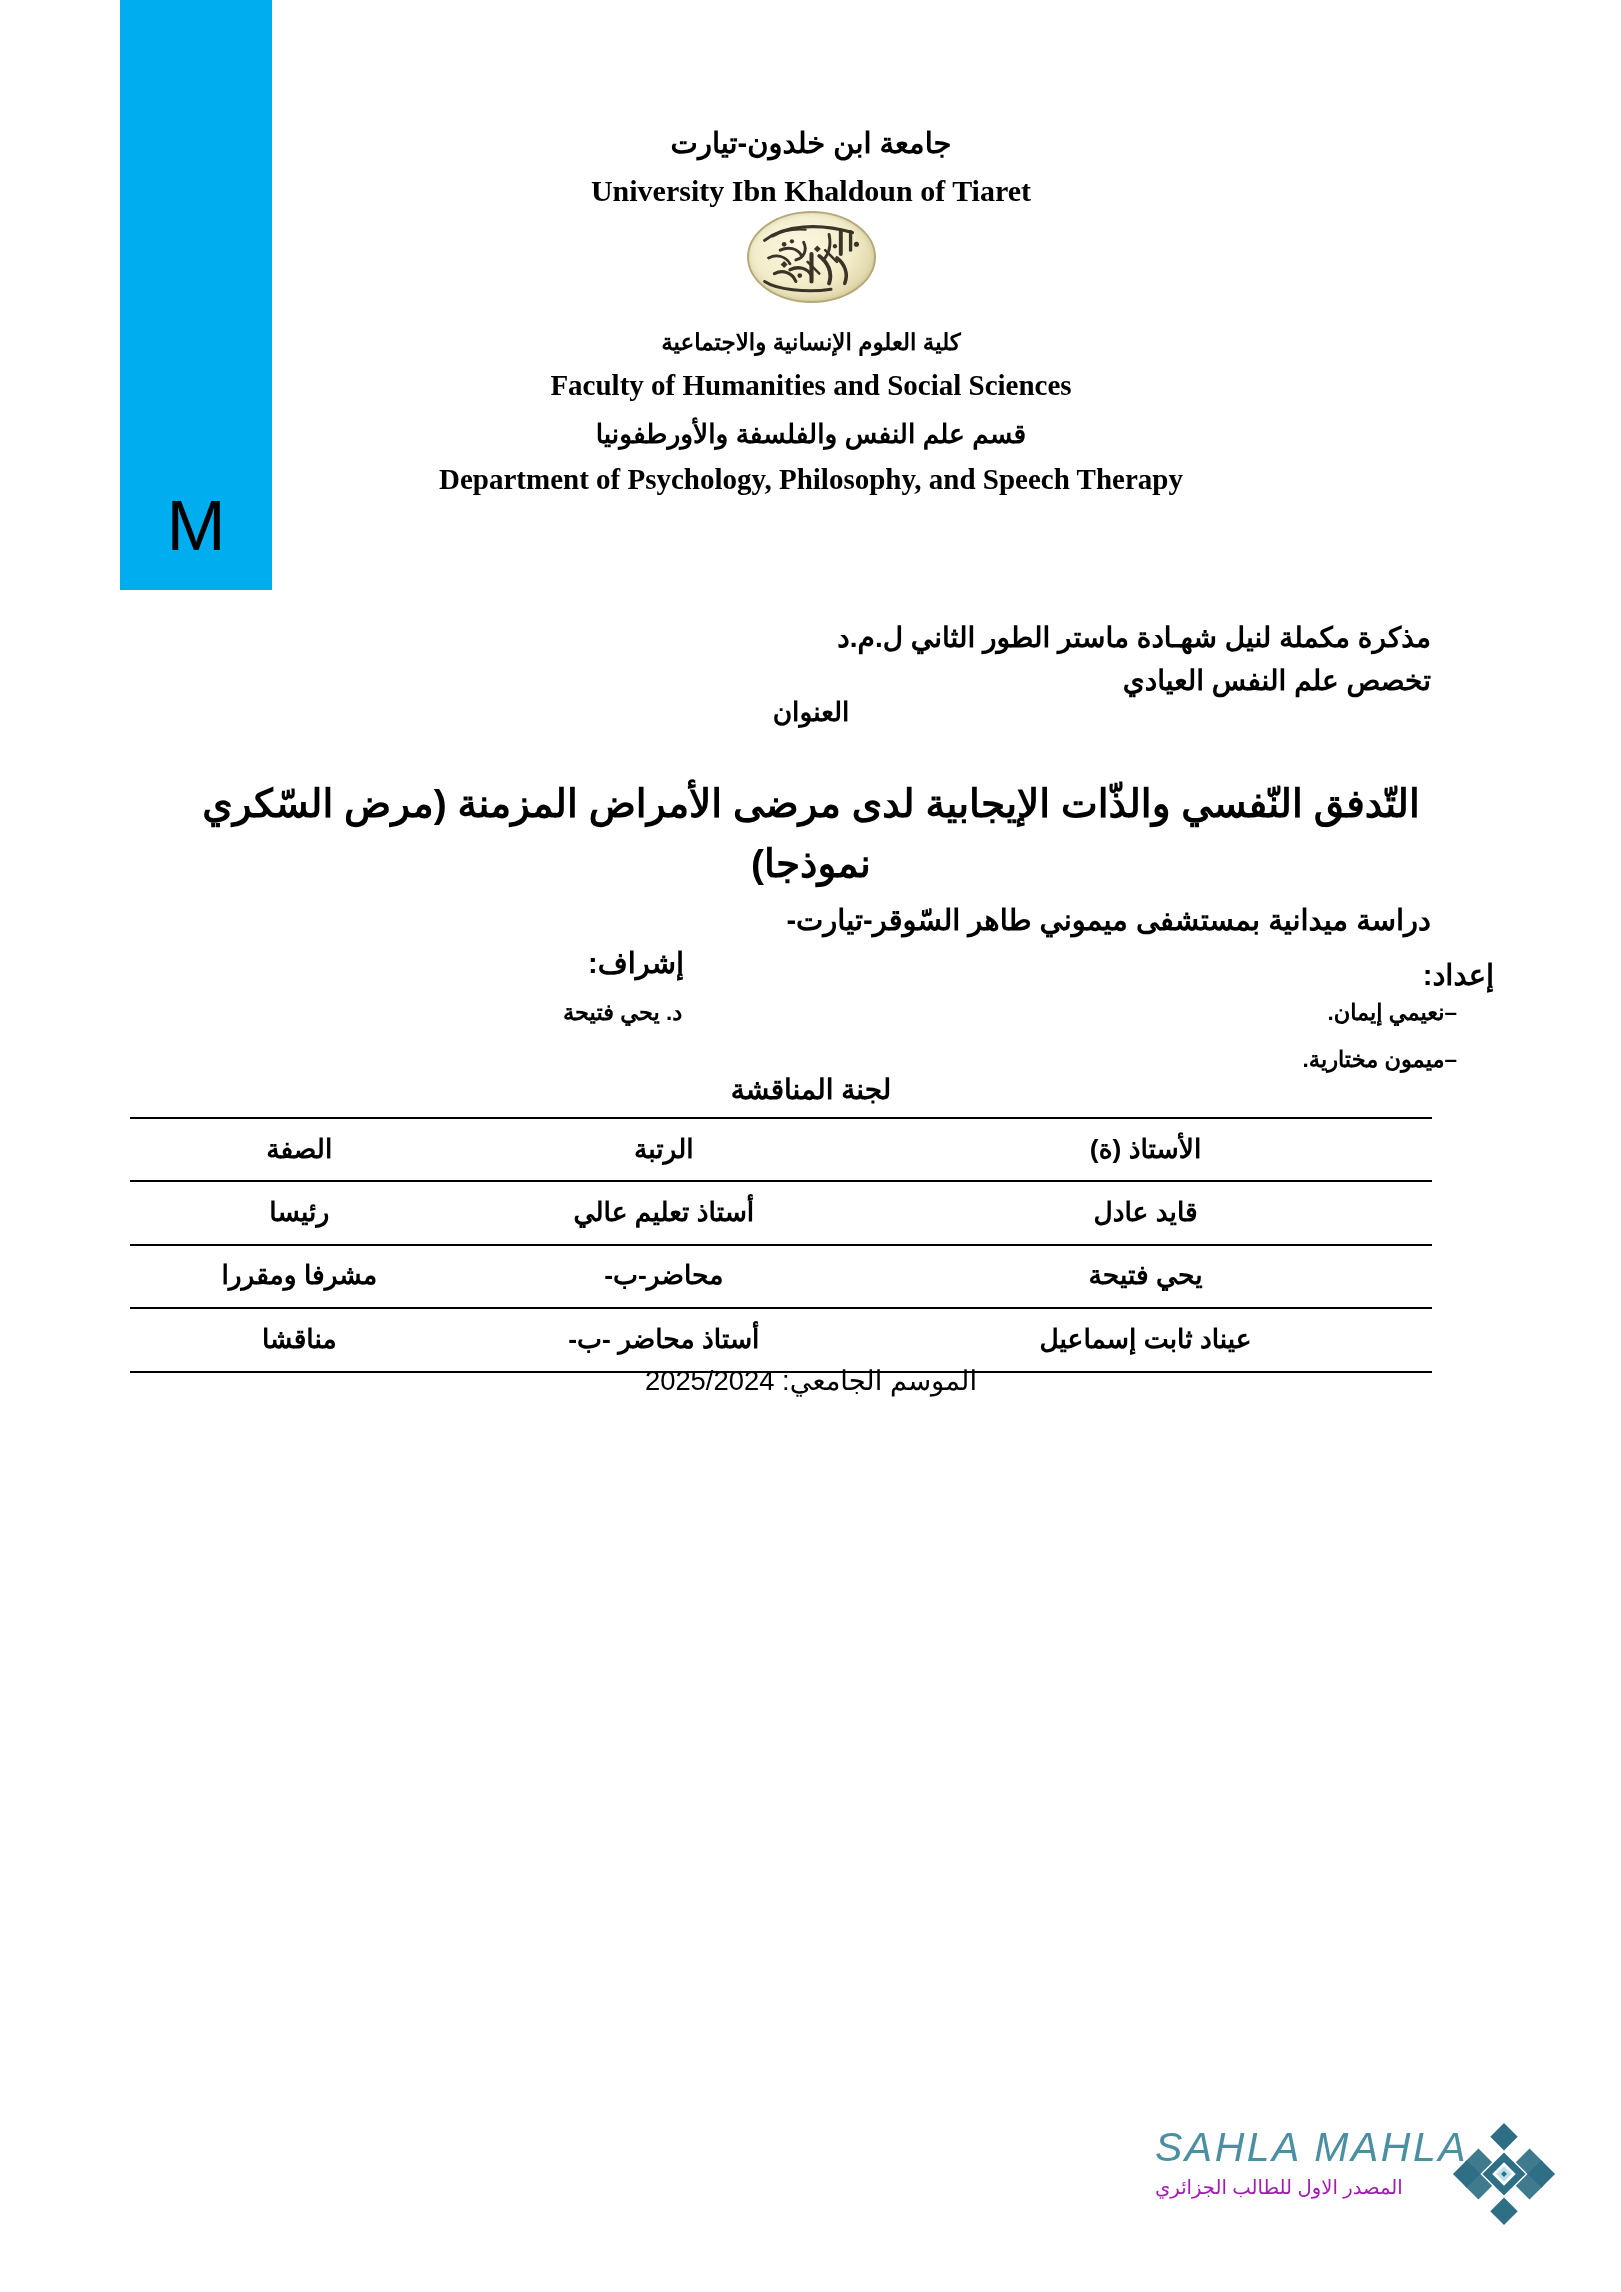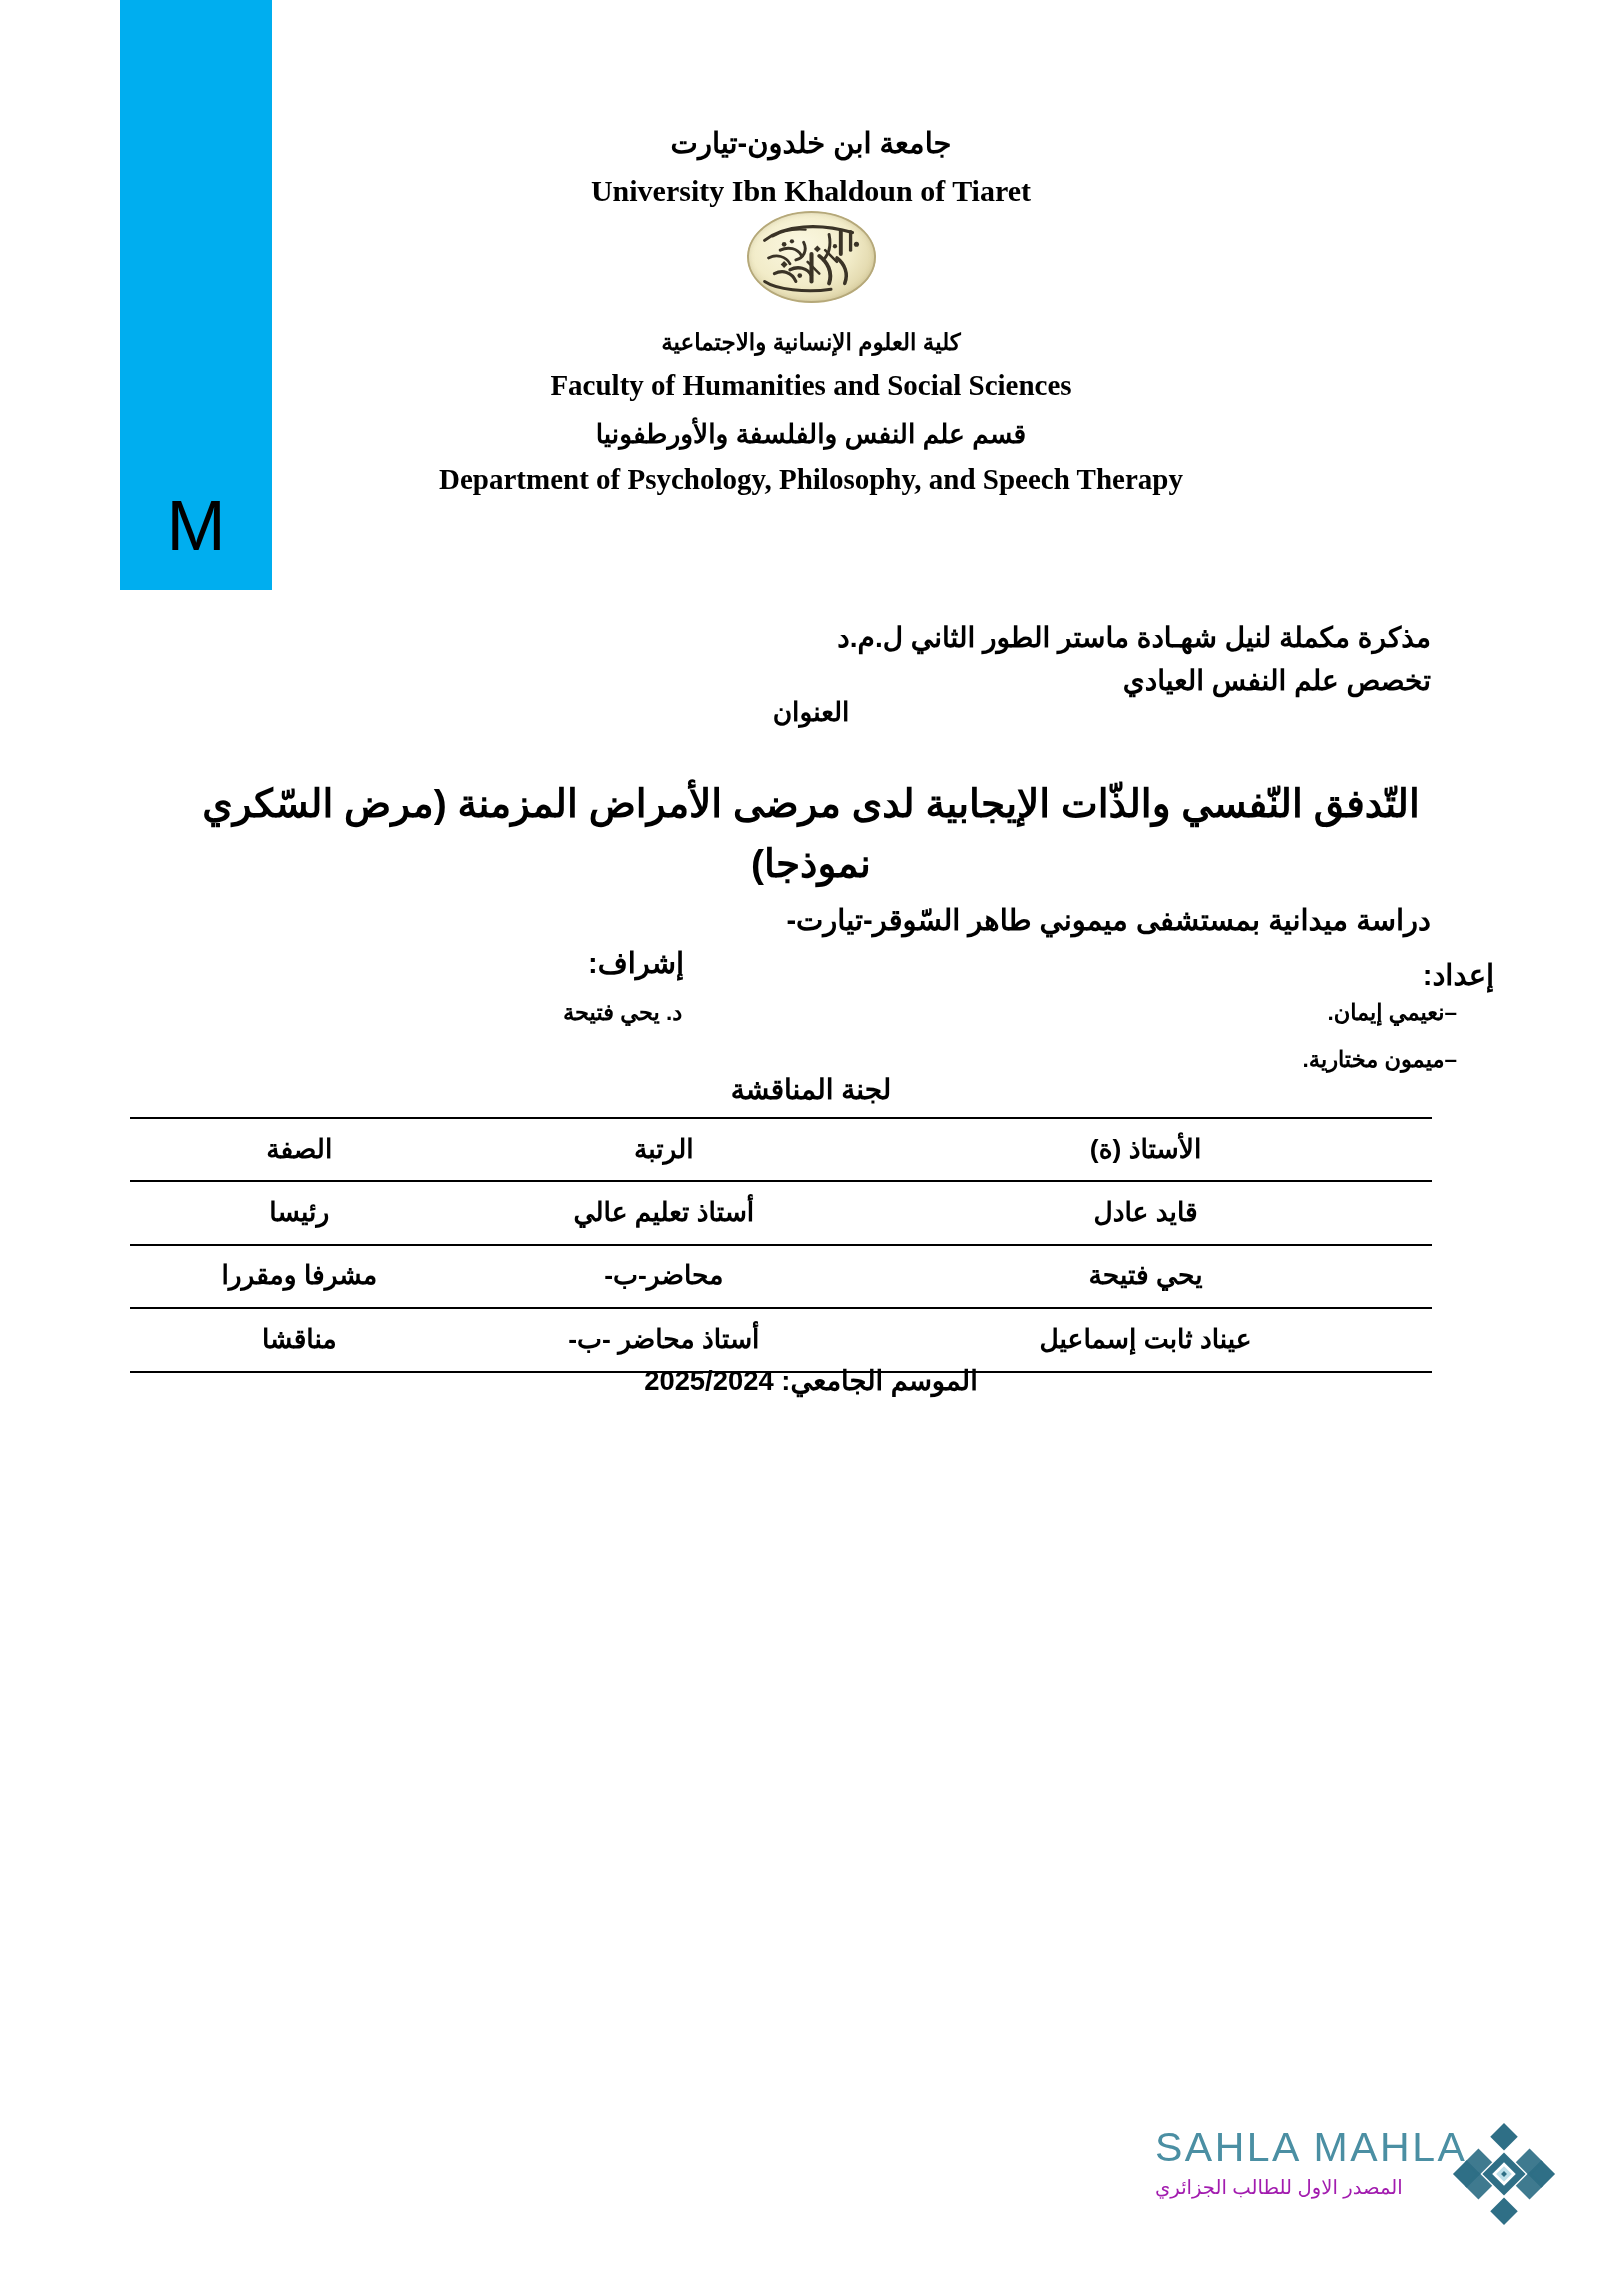--- a/index.html
+++ b/index.html
@@ -239,21 +239,21 @@
 
   
   .academic-year {
     position: absolute;
     left: 0;
     top: 1365px;
     width: 1240px;
     text-align: center;
     font-size: 27.4px;
     font-family: "Liberation Sans", sans-serif;
-    font-weight: bold;
+    font-weight: normal;
     direction: rtl;
   }
 
   
   .watermark {
     position: absolute;
     left: 1155px;
     top: 2125px;
     width: 412px;
     height: 118px;
@@ -265,20 +265,21 @@
     width: 302px;
     text-align: right;
   }
   .wm-title {
     font-family: "Liberation Sans", sans-serif;
     font-size: 41px;
     letter-spacing: 2.5px;
     color: #4b8fa3;
     line-height: 1;
     white-space: nowrap;
+    font-style: italic;
   }
   .wm-sub {
     direction: rtl;
     font-family: "Liberation Sans", sans-serif;
     font-size: 19.6px;
     color: #a21caf;
     line-height: 1.2;
     margin-top: 7.8px;
     white-space: nowrap;
     text-align: left;

